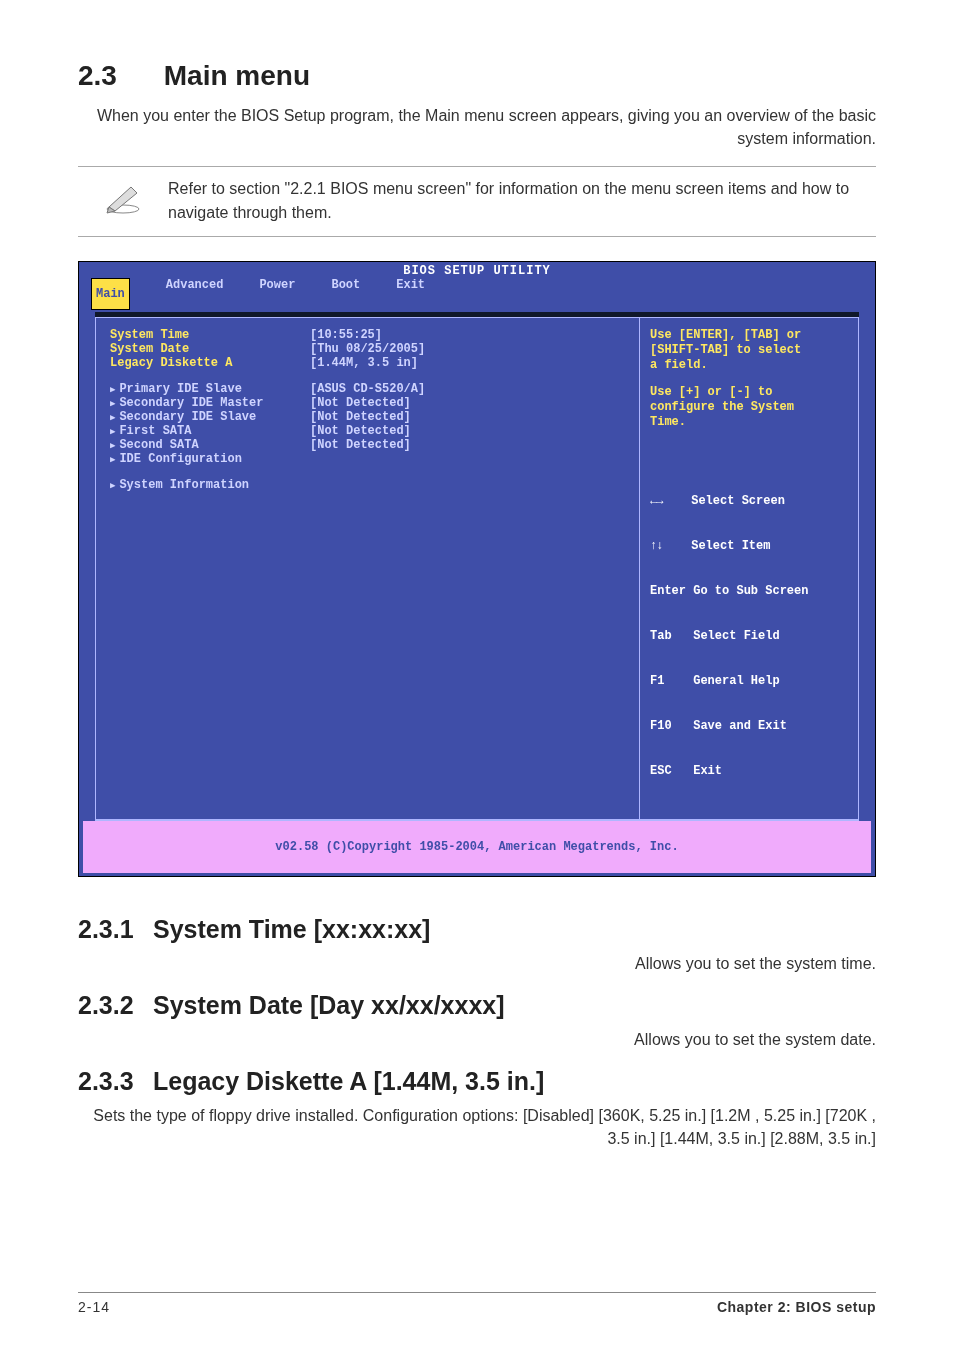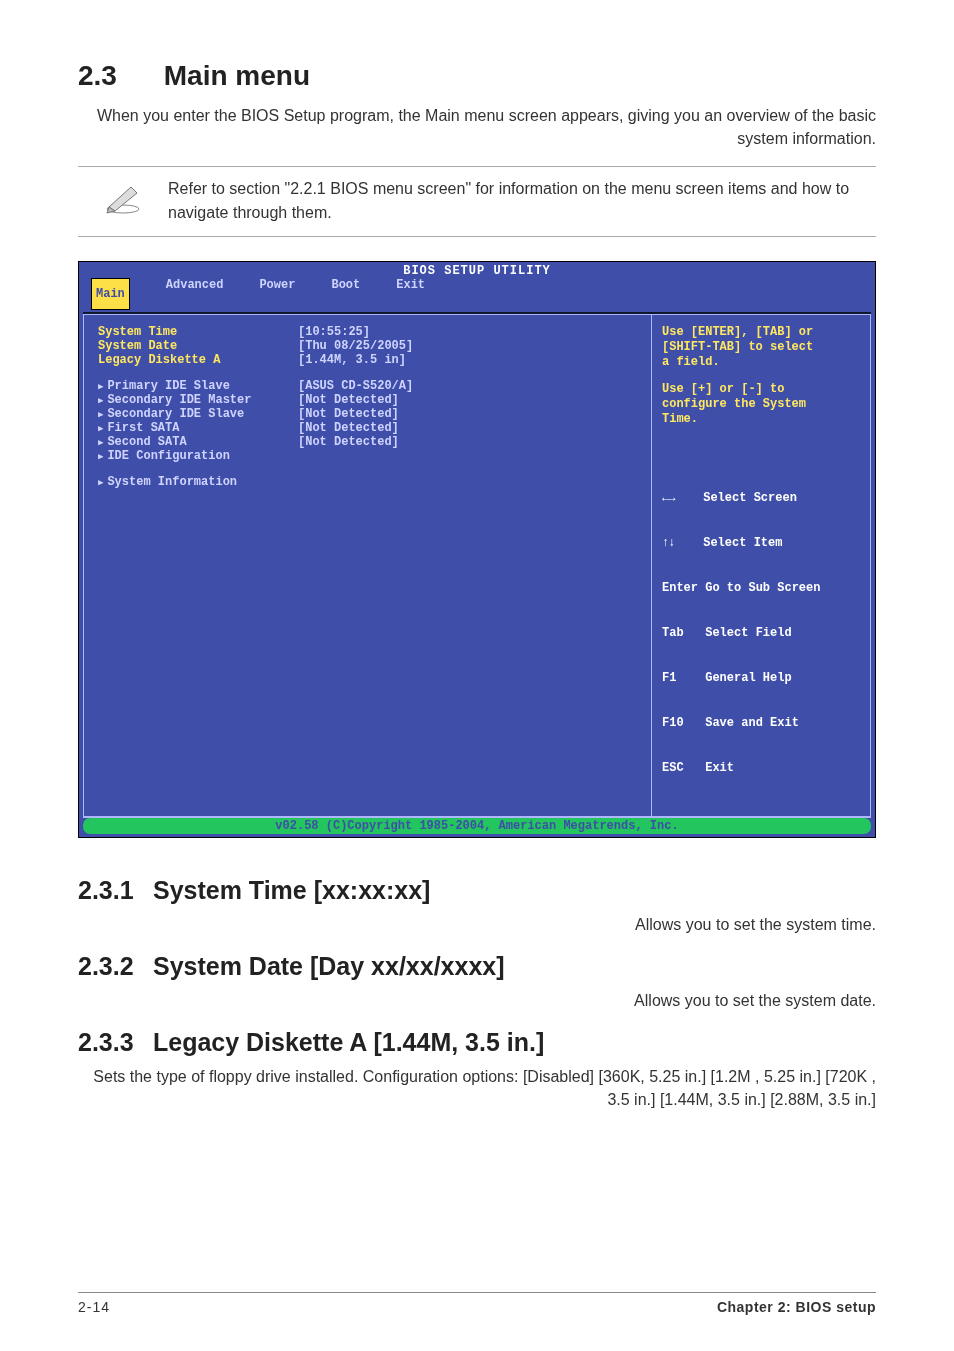--- a/index.html
+++ b/index.html
@@ -64,23 +64,23 @@
     }
     .bios-tab { margin-right: 36px; color: #cfd4ff; }
     .bios-tab.active {
       background: #fde047;
       color: #3f4ea8;
       padding: 8px 4px;
       border: 1px solid #000;
     }
     .bios-body {
       display: flex;
-      border-top: 2px solid #0f172a;
+      border-top: 5px solid #0f172a;
       border-bottom: 1px solid #aeb6ff;
-      margin: 0 4px;
+      margin: 0 16px;
     }
     .bios-left {
       flex: 1;
       border: 1px solid #aeb6ff;
       border-right: none;
       padding: 10px 14px 16px 14px;
     }
     .bios-right {
       width: 220px;
       border: 1px solid #aeb6ff;
@@ -90,25 +90,24 @@
     .row { display: flex; }
     .row .lbl { width: 200px; color: #cfd4ff; }
     .row .lbl.y { color: #ffe860; }
     .row .val { color: #cfd4ff; }
     .tri::before { content: "▶"; font-size: 9px; margin-right: 4px; color:#cfd4ff; }
     .helpblock { color:#ffe860; white-space: pre; line-height: 1.25; }
     .navblock { color:#fff; white-space: pre; line-height: 1.25; margin-top: 34px; }
     .arrows { letter-spacing: -1px; }
     .bios-footer {
       text-align: center;
-      background: #22c55e;
+      background: #f0abfc;
       color: #3f4ea8;
-      padding: 1px 0;
+      padding: 19px 0;
       margin: 0 4px 3px 4px;
-      border-radius: 7px;
     }
 
     h2 {
       font-size: 25px;
       font-weight: bold;
       color: #222;
       margin-top: 10px;
       margin-bottom: 8px;
     }
     h2 .ssecnum { display: inline-block; width: 68px; }

